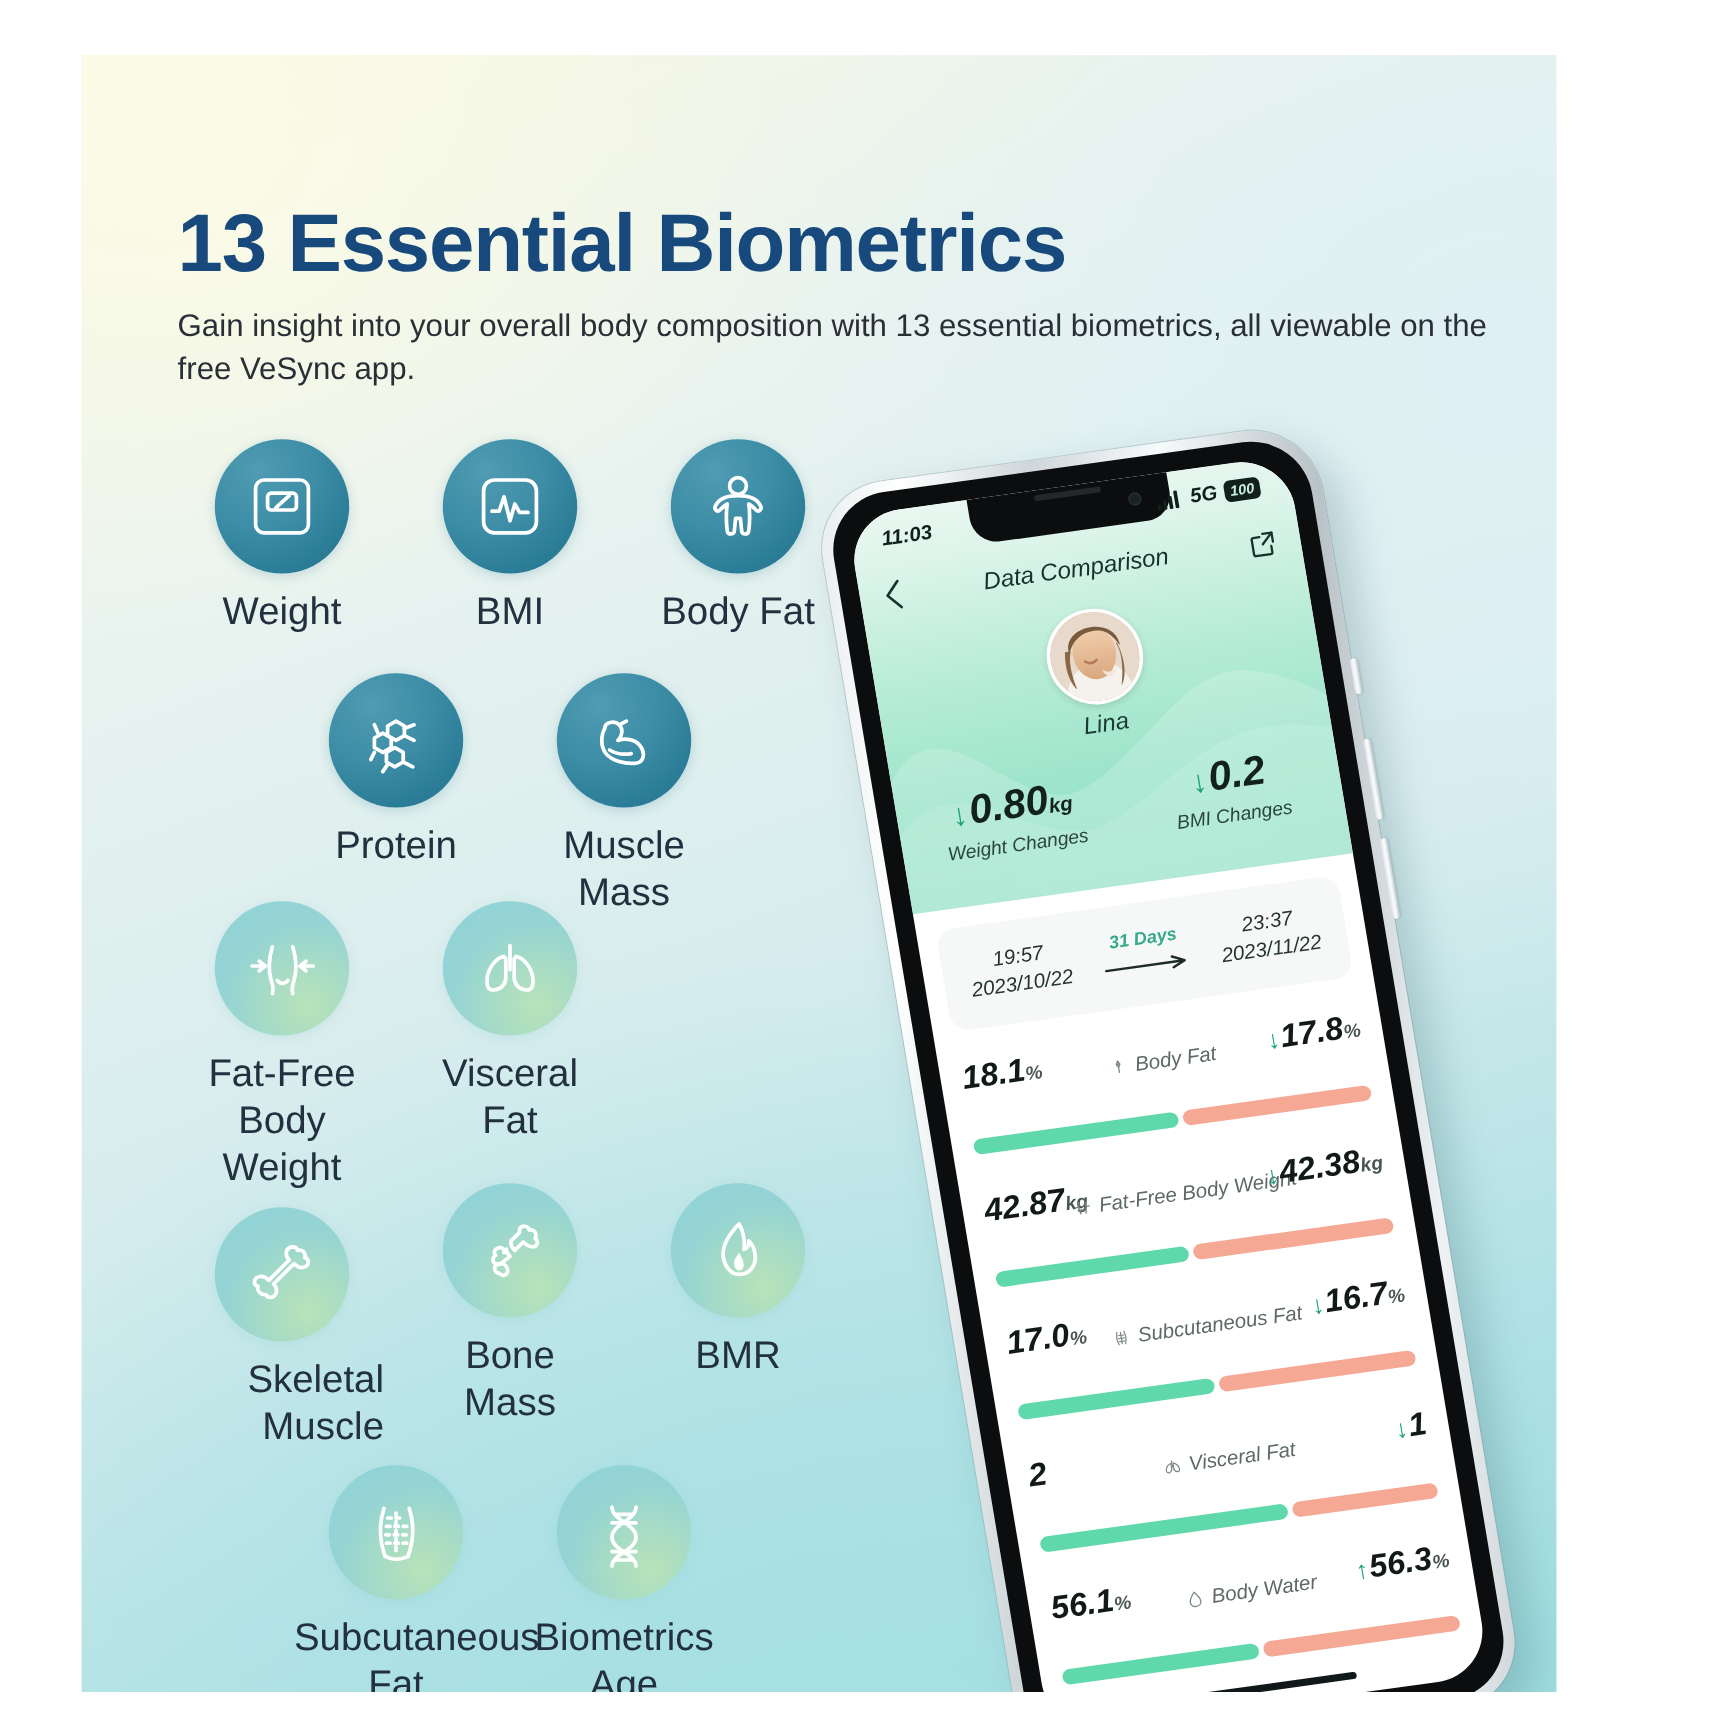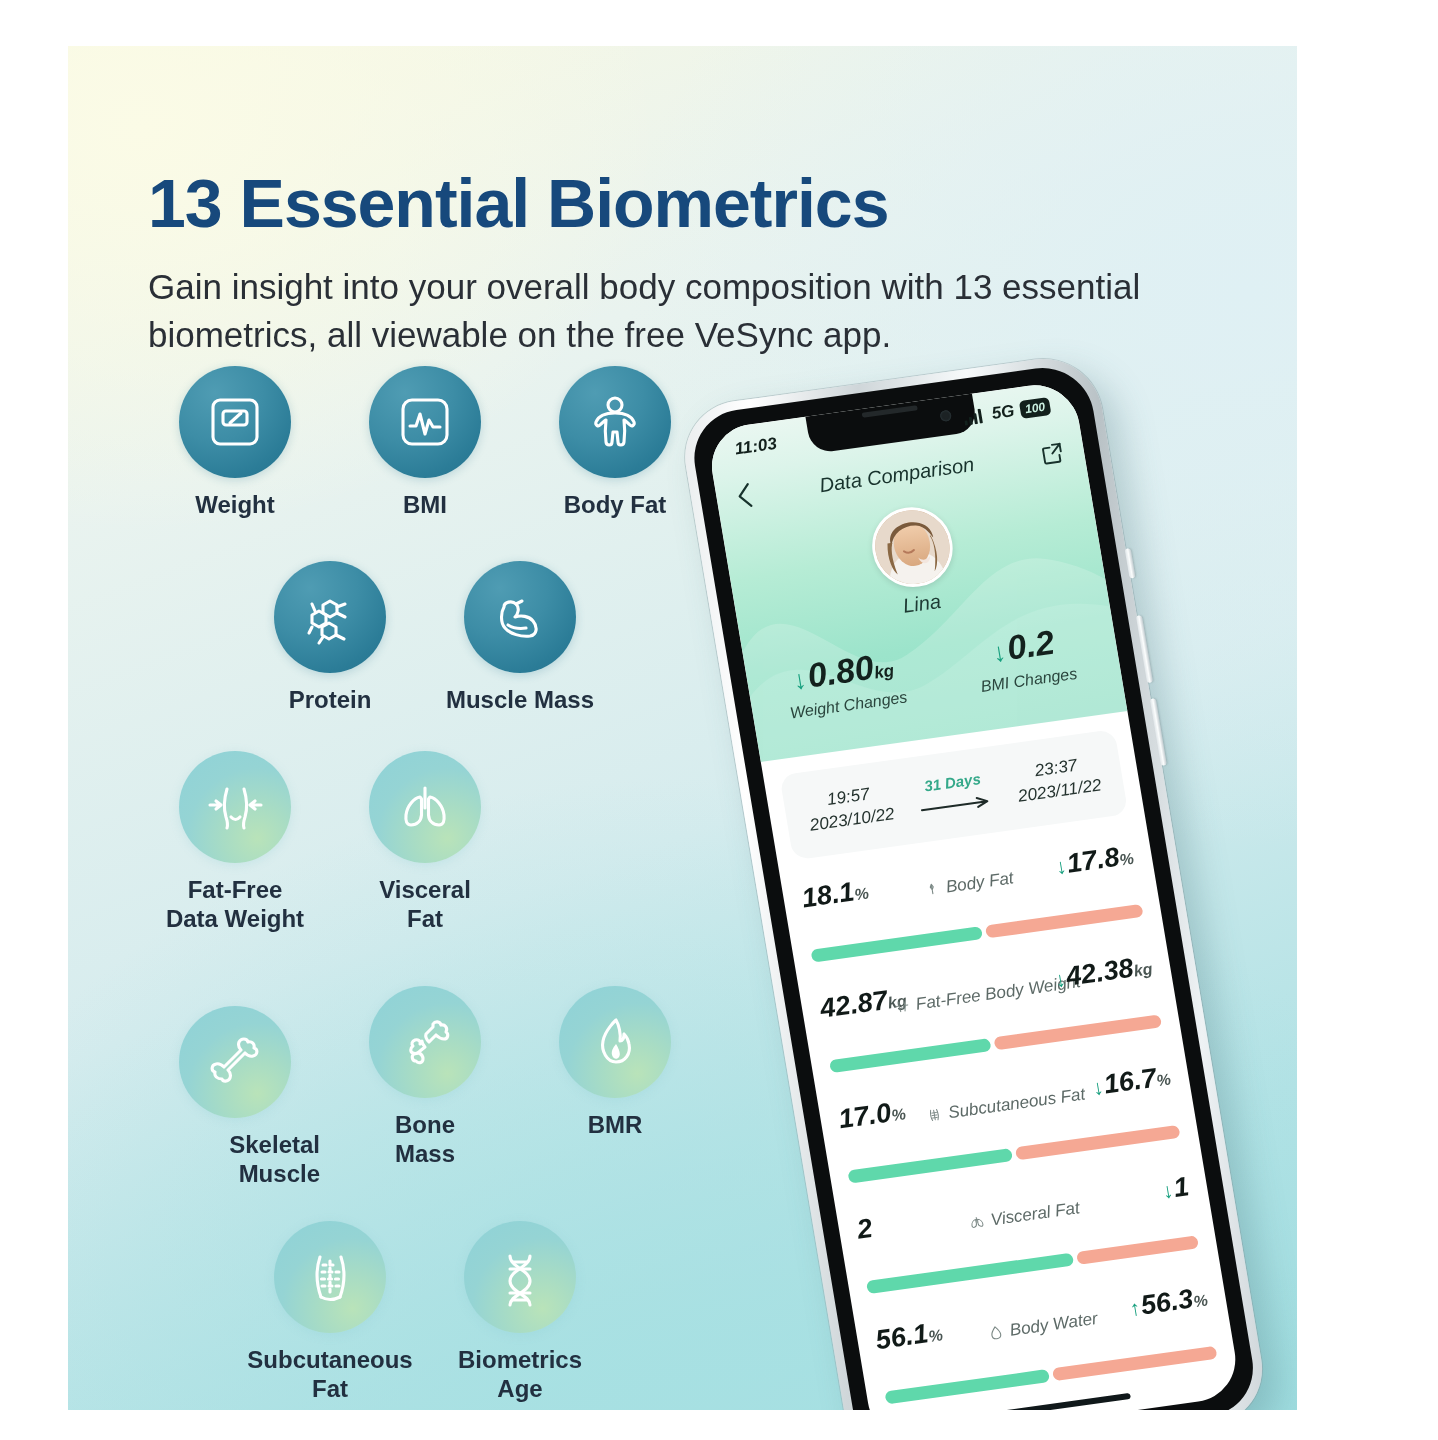--- a/index.html
+++ b/index.html
@@ -46,21 +46,21 @@
     font-weight: 700;
     color: #17497c;
     letter-spacing: -1px;
     white-space: nowrap;
   }
   #subhead {
     position: absolute;
     left: 80px;
     top: 182px;
     width: 1130px;
-    font-size: 35px;
+    font-size: 26px;
     line-height: 1.37;
     color: #2a2f36;
     font-weight: 400;
   }
 
   
   #icon-grid {
     position: absolute;
     left: 72px;
     top: 320px;
@@ -87,24 +87,24 @@
     box-shadow: 0 2px 10px rgba(38,114,141,0.22);
   }
   .icon-circle.light {
     background:
       radial-gradient(circle at 70% 78%, #b9e3b9 0%, #a8dcc4 28%, #95d4d4 60%, #8fd2d8 100%);
     box-shadow: 0 2px 10px rgba(140,205,210,0.25);
   }
   .icon-circle svg { display:block; }
   .icon-label {
     margin-top: 12px;
-    font-size: 24px;
+    font-size: 32px;
     line-height: 1.22;
     color: #223040;
-    font-weight: 700;
+    font-weight: 400;
     white-space: pre-line;
   }
 
   
   #phone-wrap {
     position: absolute;
     left: 600px;
     top: 300px;
     width: 700px;
     height: 1120px;
@@ -448,21 +448,21 @@
           <div class="icon-circle light">
             <svg width="64" height="64" viewBox="0 0 64 64">
               <path d="M24 14 C21 24 20 32 23 42 C25 48 25 50 24 53" stroke="#ffffff" fill="none" stroke-width="3.1" stroke-linecap="round" stroke-linejoin="round"></path>
               <path d="M41 14 C44 24 45 32 42 42 C40 48 40 50 41 53" stroke="#ffffff" fill="none" stroke-width="3.1" stroke-linecap="round" stroke-linejoin="round"></path>
               <path d="M28 42 q4.5 5 9 0" stroke="#ffffff" fill="none" stroke-width="3.1" stroke-linecap="round" stroke-linejoin="round"></path>
               <path d="M7 30 l10 0 M13 26 l5 4 l-5 4" stroke="#ffffff" fill="none" stroke-width="3.1" stroke-linecap="round" stroke-linejoin="round"></path>
               <path d="M58 30 l-10 0 M52 26 l-5 4 l5 4" stroke="#ffffff" fill="none" stroke-width="3.1" stroke-linecap="round" stroke-linejoin="round"></path>
             </svg>
           </div>
           <div class="icon-label">Fat-Free
-Data Weight</div>
+Body Weight</div>
         </div>
         <div class="icon-cell" style="left: 200px; top: 385px;">
           <div class="icon-circle light">
             <svg width="64" height="64" viewBox="0 0 64 64">
               <path d="M32 13 l0 20" stroke="#ffffff" fill="none" stroke-width="3.1" stroke-linecap="round" stroke-linejoin="round"></path>
               <path d="M27 22 C21 23 14 31 13 40 C12.4 46 13.5 50 18 50 C24 50 28 46 28.5 40 L28.5 24 Z" stroke="#ffffff" fill="none" stroke-width="3.1" stroke-linecap="round" stroke-linejoin="round"></path>
               <path d="M37 22 C43 23 50 31 51 40 C51.6 46 50.5 50 46 50 C40 50 36 46 35.5 40 L35.5 24 Z" stroke="#ffffff" fill="none" stroke-width="3.1" stroke-linecap="round" stroke-linejoin="round"></path>
             </svg>
           </div>
           <div class="icon-label">Visceral

